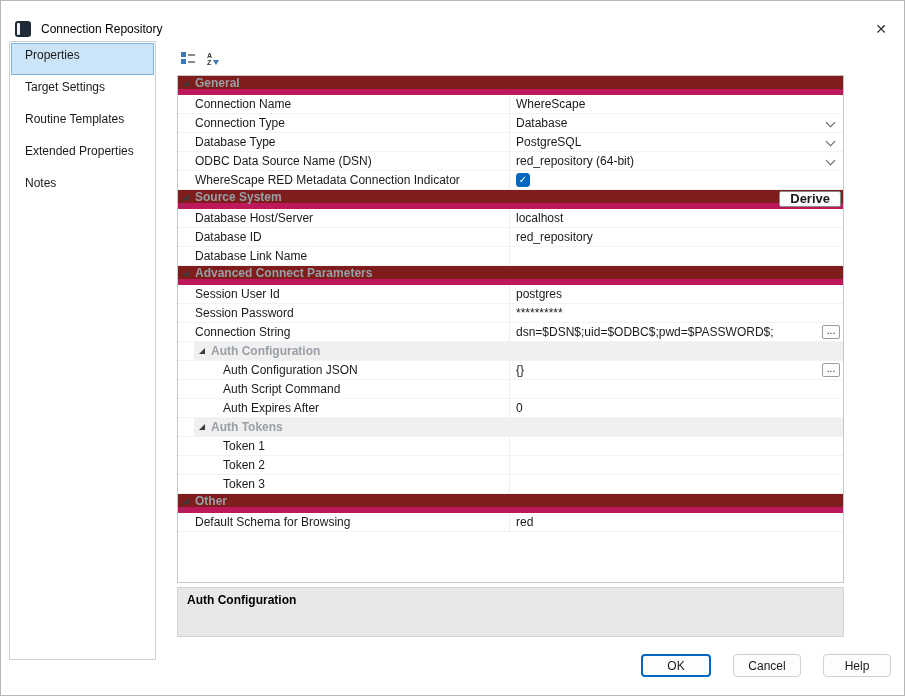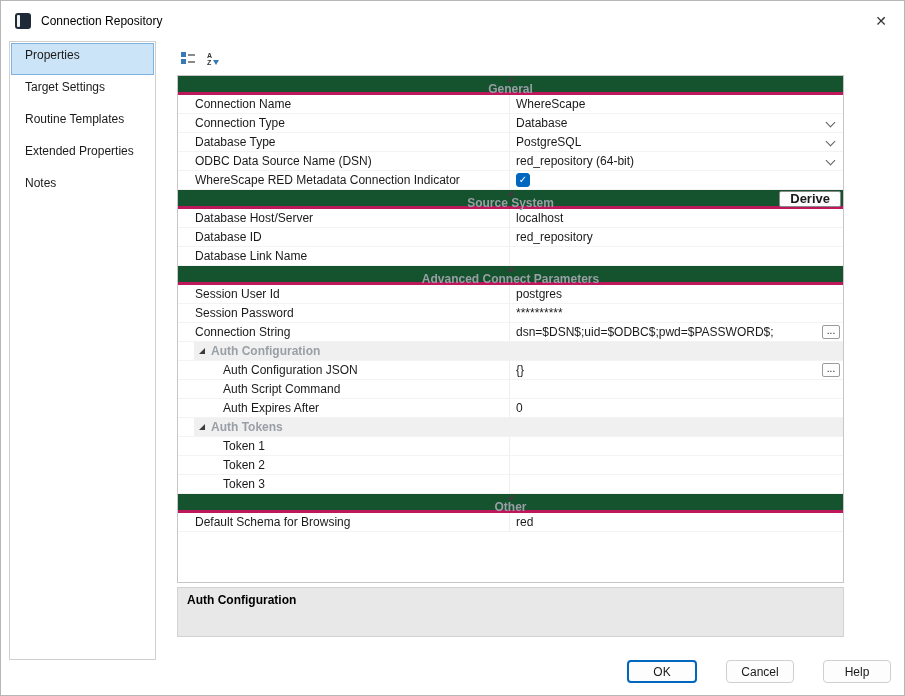--- a/index.html
+++ b/index.html
@@ -1,20 +1,20 @@
 <!DOCTYPE html>
 <html><head>
 <meta charset="utf-8">
 <style>
   html,body { margin:0; padding:0; background:#e0e0e0; }
   body { font-family:"Liberation Sans", sans-serif; font-size:12px; color:#1a1a1a; }
   .window { position:relative; width:903px; height:694px; background:#ffffff; border:1px solid #b6b6b6; overflow:hidden; }
 
   
-  .titlebar { position:absolute; left:0; top:4px; width:100%; height:32px; display:flex; align-items:center; background:#ffffff; }
+  .titlebar { position:absolute; left:0; top:12px; width:100%; height:32px; display:flex; align-items:center; background:#ffffff; }
   .app-icon { width:16px; height:16px; margin-left:14px; margin-right:10px; background:#1e2a38; border-radius:3px; position:relative; flex:0 0 16px; }
   .app-icon::after { content:""; position:absolute; left:2px; top:2px; width:3px; height:12px; background:#f2f2f2; border-radius:1px; }
   .win-title { font-size:12px; color:#000; }
   .close-btn { margin-left:auto; width:46px; height:32px; display:flex; align-items:center; justify-content:center; font-size:14px; color:#333; cursor:pointer; }
 
   
   .sidebar { position:absolute; left:8px; top:40px; width:147px; height:619px; border:1px solid #cfcfcf; background:#ffffff; box-sizing:border-box; padding-top:1px; }
   .side-item { height:32px; line-height:22px; padding-left:13px; margin:0 1px; box-sizing:border-box; border:1px solid transparent; cursor:pointer; }
   .side-item.selected { background:#cce4f7; border:1px solid #7fb2dd; }
 
@@ -24,39 +24,39 @@
   .cat-glyph { width:14px; height:14px; display:grid; grid-template-columns:5px 7px; grid-template-rows:5px 5px; gap:2px; }
   .cat-glyph .sq { background:#3a79b8; }
   .cat-glyph .ln { background:#8a8a8a; height:2px; margin-top:1.5px; }
   .sort-glyph { display:flex; align-items:center; gap:1px; }
   .sort-letters { display:flex; flex-direction:column; font-size:7px; line-height:7px; font-weight:700; color:#333; }
   .sort-arrow { width:0; height:0; border-left:3px solid transparent; border-right:3px solid transparent; border-top:5px solid #3a79b8; margin-top:6px; }
 
   
   .grid { position:absolute; left:176px; top:74px; width:667px; height:508px; border:1px solid #c6c6c6; background:#ffffff; box-sizing:border-box; overflow:hidden; }
   .row { display:flex; align-items:center; height:19px; box-sizing:border-box; border-bottom:1px solid #f3f3f3; position:relative; }
-  .row.cat { background:#14532d; border-bottom:3px solid #be185d;flex-direction:column; }
+  .row.cat { background:#7f1d1d; border-bottom:6px solid #be185d; }
   .cat-label { color:#999fa6; font-weight:700; }
   .tri { width:0; height:0; border-left:6px solid transparent; border-bottom:6px solid #3c3c3c; margin:0 6px 0 5px; flex:0 0 auto; cursor:pointer; }
   .subcat-strip { flex:0 0 16px; height:100%; background:#ffffff; }
   .subcat-inner { flex:1; height:100%; background:#f0f0f0; display:flex; align-items:center; }
   .p-label { flex:0 0 332px; width:332px; padding-left:17px; box-sizing:border-box; border-right:1px solid #eeeeee; height:100%; display:flex; align-items:center; white-space:nowrap; overflow:hidden; }
   .indent2 .p-label { padding-left:45px; }
   .p-value { flex:1; height:100%; display:flex; align-items:center; padding-left:6px; position:relative; white-space:nowrap; overflow:hidden; }
   .chev { position:absolute; right:9px; top:5px; width:7px; height:7px; box-sizing:border-box; border-right:1.6px solid #5f5f5f; border-bottom:1.6px solid #5f5f5f; transform:rotate(45deg); cursor:pointer; }
   .checkbox { width:14px; height:14px; background:#0067c0; border:1px solid #0067c0; border-radius:3px; box-sizing:border-box; display:flex; align-items:center; justify-content:center; color:#fff; font-size:10px; line-height:12px; cursor:pointer; }
   .dots-btn { position:absolute; right:3px; top:2px; width:18px; height:14px; border:1px solid #9b9b9b; background:#fdfdfd; border-radius:2px; font-size:10px; line-height:10px; text-align:center; box-sizing:border-box; cursor:pointer; }
   .derive-btn { position:absolute; right:2px; top:1px; height:16px; padding:0 10px; border:1px solid #8a8a8a; background:#fdfdfd; border-radius:2px; font-weight:700; font-size:13px; line-height:14px; box-sizing:border-box; cursor:pointer; }
 
   
   .descpanel { position:absolute; left:176px; top:586px; width:667px; height:50px; background:#e8e8e8; border:1px solid #d2d2d2; box-sizing:border-box; padding:5px 9px; }
   .desc-title { font-weight:700; font-size:12px; color:#000; }
 
   
-  .footer { position:absolute; right:13px; bottom:12px; display:flex; gap:29px; }
+  .footer { position:absolute; right:13px; bottom:18px; display:flex; gap:22px; }
   .btn { min-width:68px; height:23px; background:#fdfdfd; border:1px solid #d0d0d0; border-radius:4px; display:flex; align-items:center; justify-content:center; font-size:12px; color:#1a1a1a; box-sizing:border-box; cursor:pointer; padding:0 8px; }
   .btn.ok { border:2px solid #0067c0; min-width:70px; }
 </style>
 </head>
 <body>
 
 <div class="window">
 
   <div class="titlebar">
     <span class="app-icon"></span>

